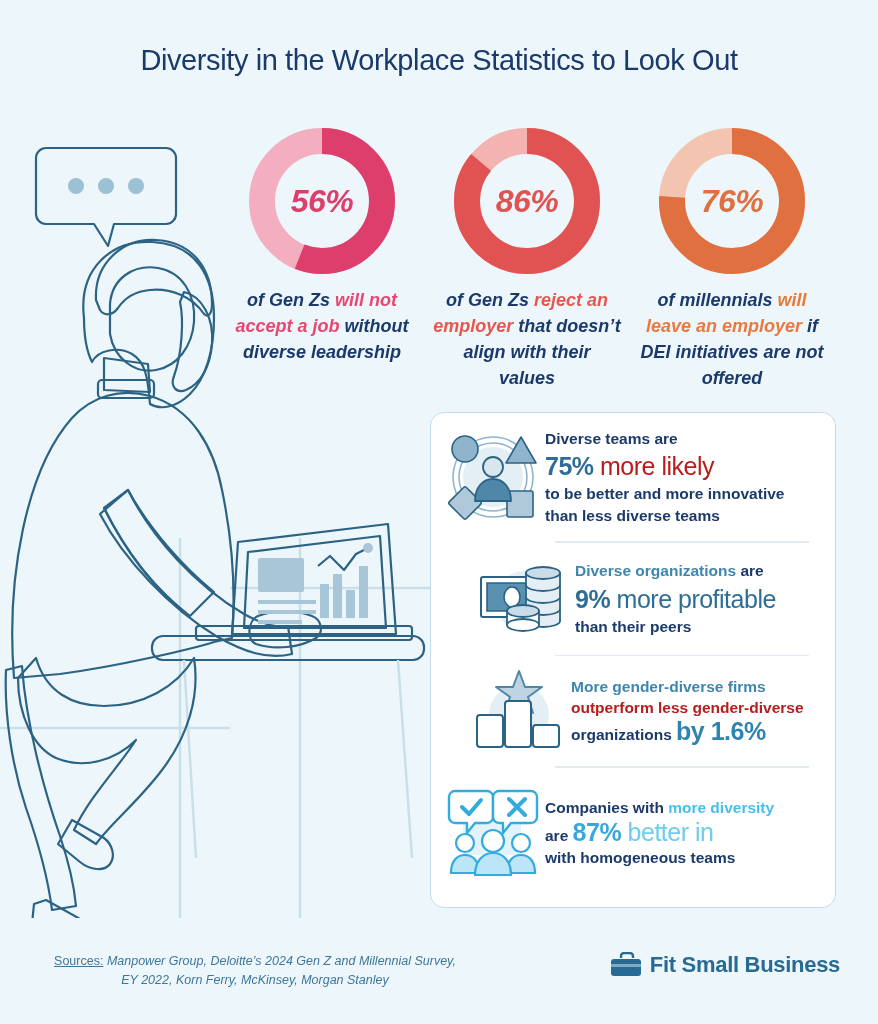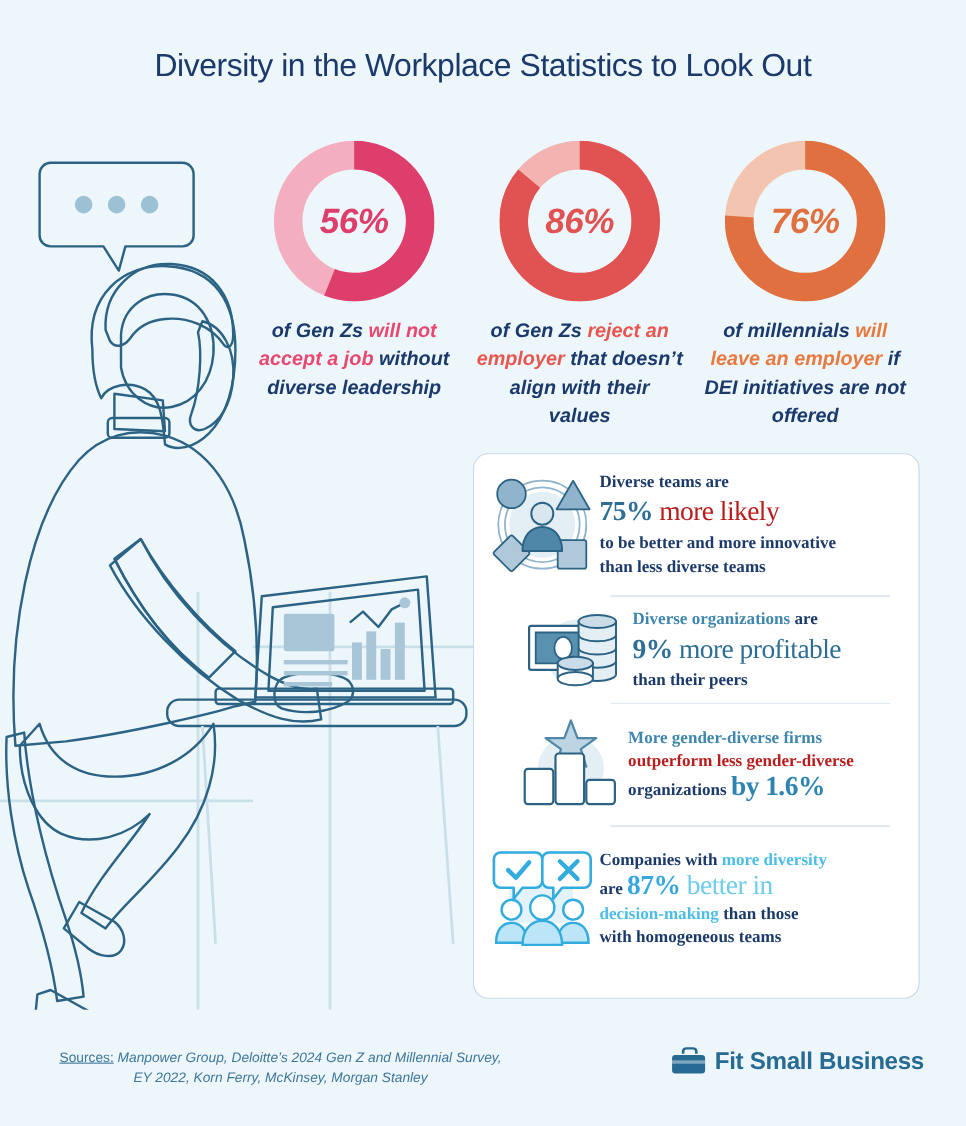--- a/index.html
+++ b/index.html
@@ -45,21 +45,20 @@
     box-sizing:border-box;
   }
   .stat-row{
     position:relative;display:flex;align-items:center;
     padding:0 16px 0 14px;box-sizing:border-box;width:100%;
   }
   .stat-icon{width:96px;min-width:96px;height:96px;position:relative;}
   .stat-text{
     font-size:15.5px;line-height:1.36;color:#1B3A6B;font-weight:bold;
     padding-left:4px;
-    font-family:Liberation Serif, serif;
   }
   .big{font-size:25px;font-weight:bold;letter-spacing:-0.5px;}
   .divider{height:1.5px;background:#E2E9F0;margin:0 26px 0 124px;}
 
   
   .sources{
     position:absolute;left:40px;top:952px;width:430px;
     font-size:12.5px;line-height:1.55;color:#3E769C;text-align:center;
   }
   .sources .lbl{font-style:normal;text-decoration:underline;}
@@ -212,21 +211,21 @@
       </div>
       <div class="stat-text">
         <div><span style="color:#1B3A6B">Diverse teams are</span></div>
         <div><span class="big" style="color:#2E6E96">75%</span><span class="big" style="color:#b91c1c;font-weight:normal"> more likely</span></div>
         <div><span style="color:#1B3A6B">to be better and more innovative</span></div>
         <div><span style="color:#1B3A6B">than less diverse teams</span></div>
       </div>
     </div>
     <div class="divider"></div>
 
-    <div class="stat-row" style="height:96px;padding-left:44px;">
+    <div class="stat-row" style="height:112px;padding-left:44px;">
       <div class="stat-icon">
         <svg width="96" height="96" viewBox="0 0 96 96">
           <circle cx="50" cy="50" r="30" fill="#E3EEF5"></circle>
           <rect x="6" y="26" width="62" height="40" rx="2" fill="#FFFFFF" stroke="#2C6384" stroke-width="2"></rect>
           <path d="M12,32 h50 a7,7 0 0 0 0,0 v28 h-50 z" fill="#5A90B0" stroke="#2C6384" stroke-width="1.6"></path>
           <ellipse cx="37" cy="46" rx="8" ry="10" fill="#FFFFFF" stroke="#2C6384" stroke-width="1.6"></ellipse>
           <g stroke="#2C6384" stroke-width="1.8" fill="#E3EEF5">
             <ellipse cx="68" cy="70" rx="17" ry="6"></ellipse>
             <path d="M51,70 v-48 h34 v48" fill="#E3EEF5"></path>
             <ellipse cx="68" cy="22" rx="17" ry="6" fill="#C9DCE8"></ellipse>
@@ -283,21 +282,20 @@
             <path d="M6,88 C6,76 12,70 20,70 C28,70 34,76 34,88 Z"></path>
             <path d="M62,88 C62,76 68,70 76,70 C84,70 90,76 90,88 Z"></path>
           </g>
           <circle cx="48" cy="56" r="11" fill="#FFFFFF" stroke="#32ABDE" stroke-width="2.2"></circle>
           <path d="M30,90 C30,76 38,68 48,68 C58,68 66,76 66,90 Z" fill="#BCE6F7" stroke="#32ABDE" stroke-width="2.2"></path>
         </svg>
       </div>
       <div class="stat-text">
         <div><span style="color:#1B3A6B">Companies with </span><span style="color:#4BBDE8">more diversity</span></div>
         <div style="line-height:1.15;"><span style="color:#1B3A6B">are </span><span class="big" style="color:#37A8DE">87%</span><span class="big" style="color:#6FCCEC;font-weight:normal"> better in</span></div>
-        <div><span style="color:#4BBDE8">decision-making</span><span style="color:#1B3A6B"> than those</span></div>
         <div><span style="color:#1B3A6B">with homogeneous teams</span></div>
       </div>
     </div>
   </div>
 
   <div class="sources">
     <span class="lbl">Sources:</span>
     <span class="src">Manpower Group, Deloitte’s 2024 Gen Z and Millennial Survey,</span><br>
     <span class="src">EY 2022, Korn Ferry, McKinsey, Morgan Stanley</span>
   </div>

